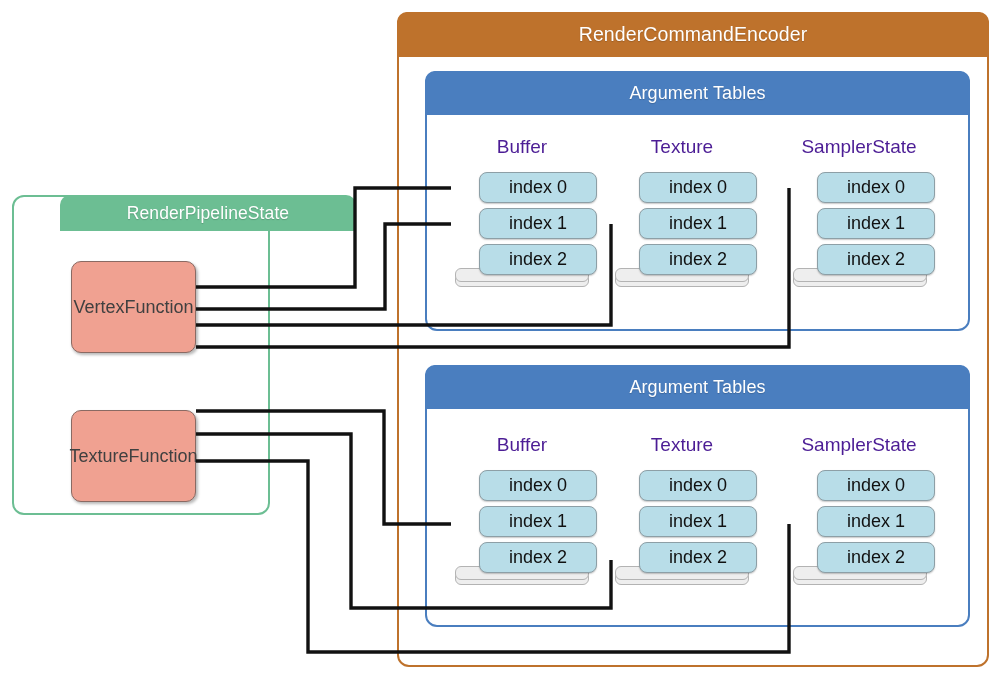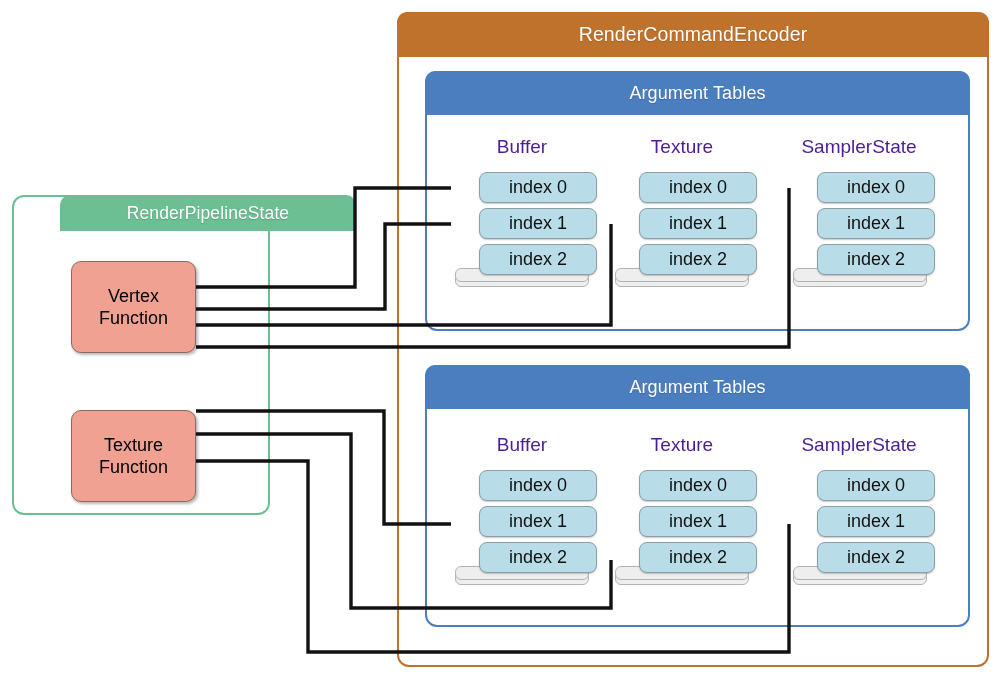--- a/index.html
+++ b/index.html
@@ -132,26 +132,26 @@
 
   
   .fn-box {
     position: absolute;
     box-sizing: border-box;
     width: 125px;
     border: 1.4px solid #8a6a63;
     border-radius: 10px;
     background: #F0A191;
     display: flex;
-    flex-direction: column;
+    flex-direction: row;
     align-items: center;
     justify-content: center;
     font-size: 18px;
     line-height: 22px;
-    color: #000000;
+    color: #404040;
     text-align: center;
     box-shadow: 1.5px 2px 3px rgba(0,0,0,0.28);
   }
   #vertex-fn   { left: 71px; top: 261px; height: 92px; }
   #fragment-fn { left: 71px; top: 410px; height: 92px; }
 
   
   #wires {
     position: absolute;
     left: 0; top: 0;

